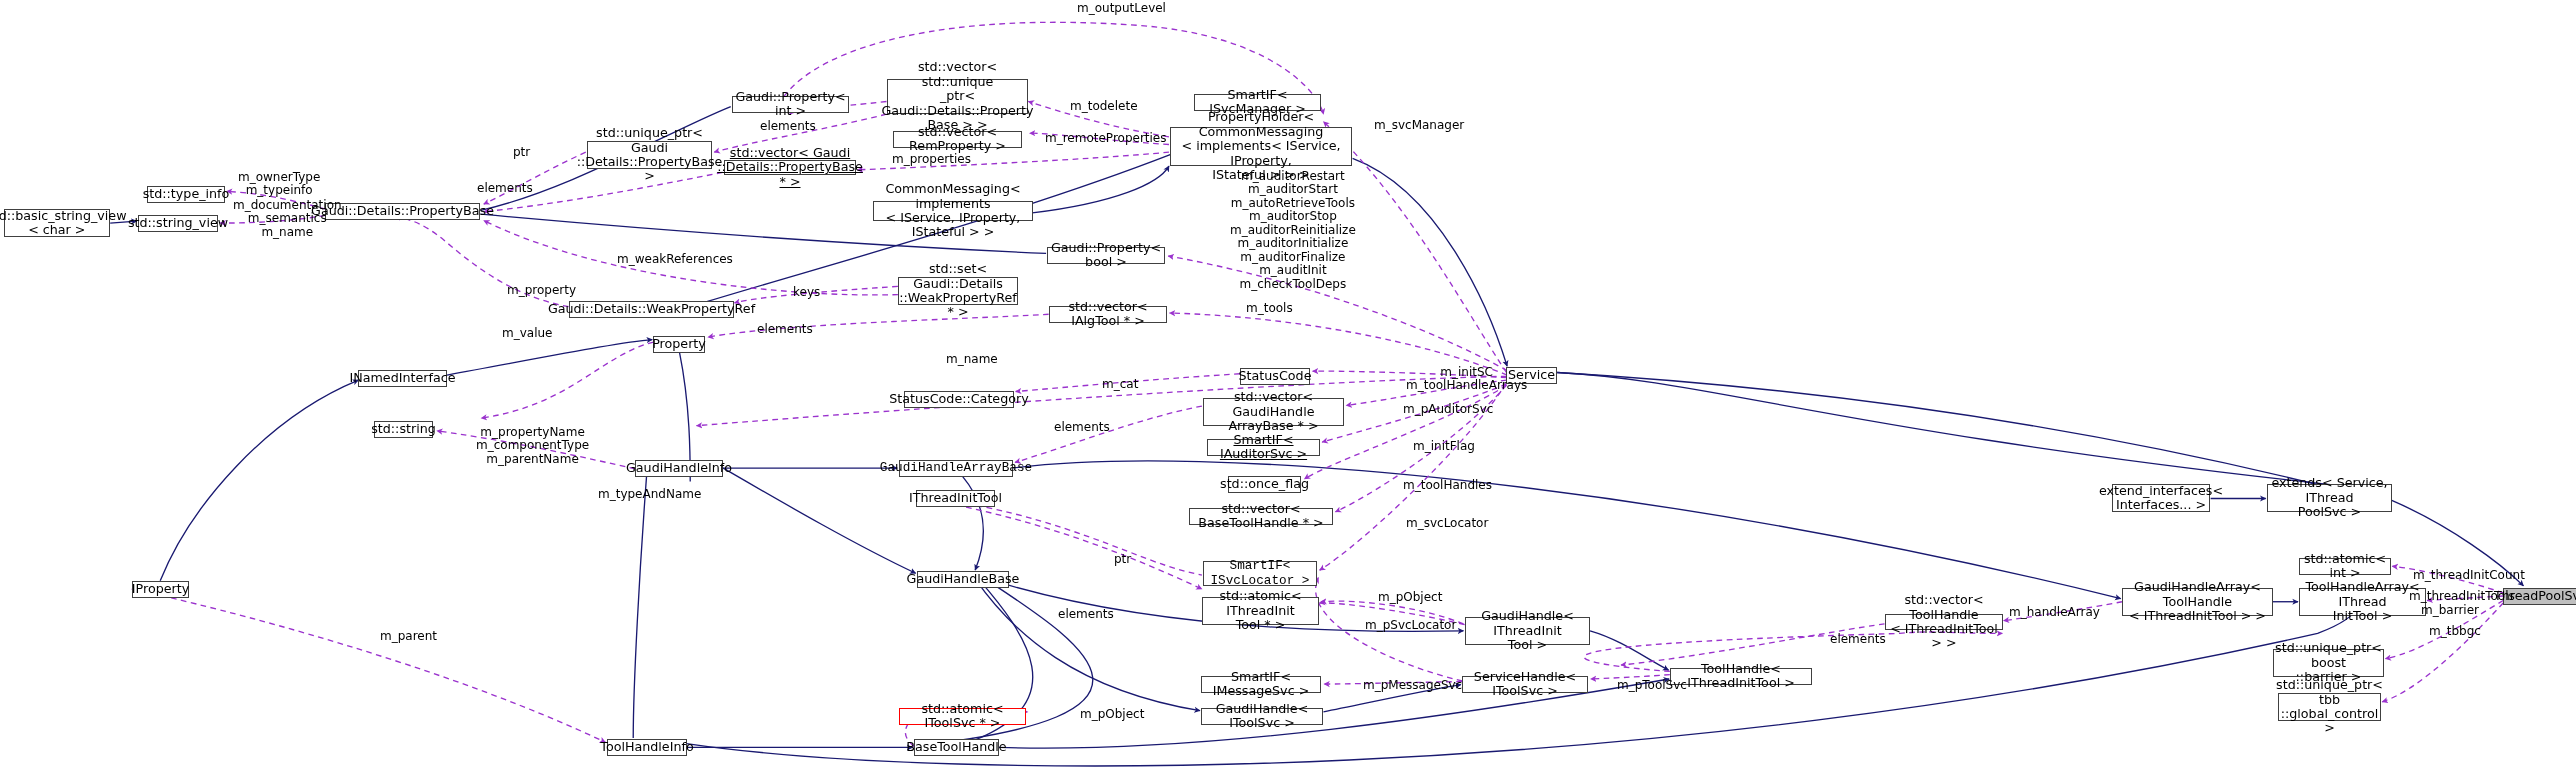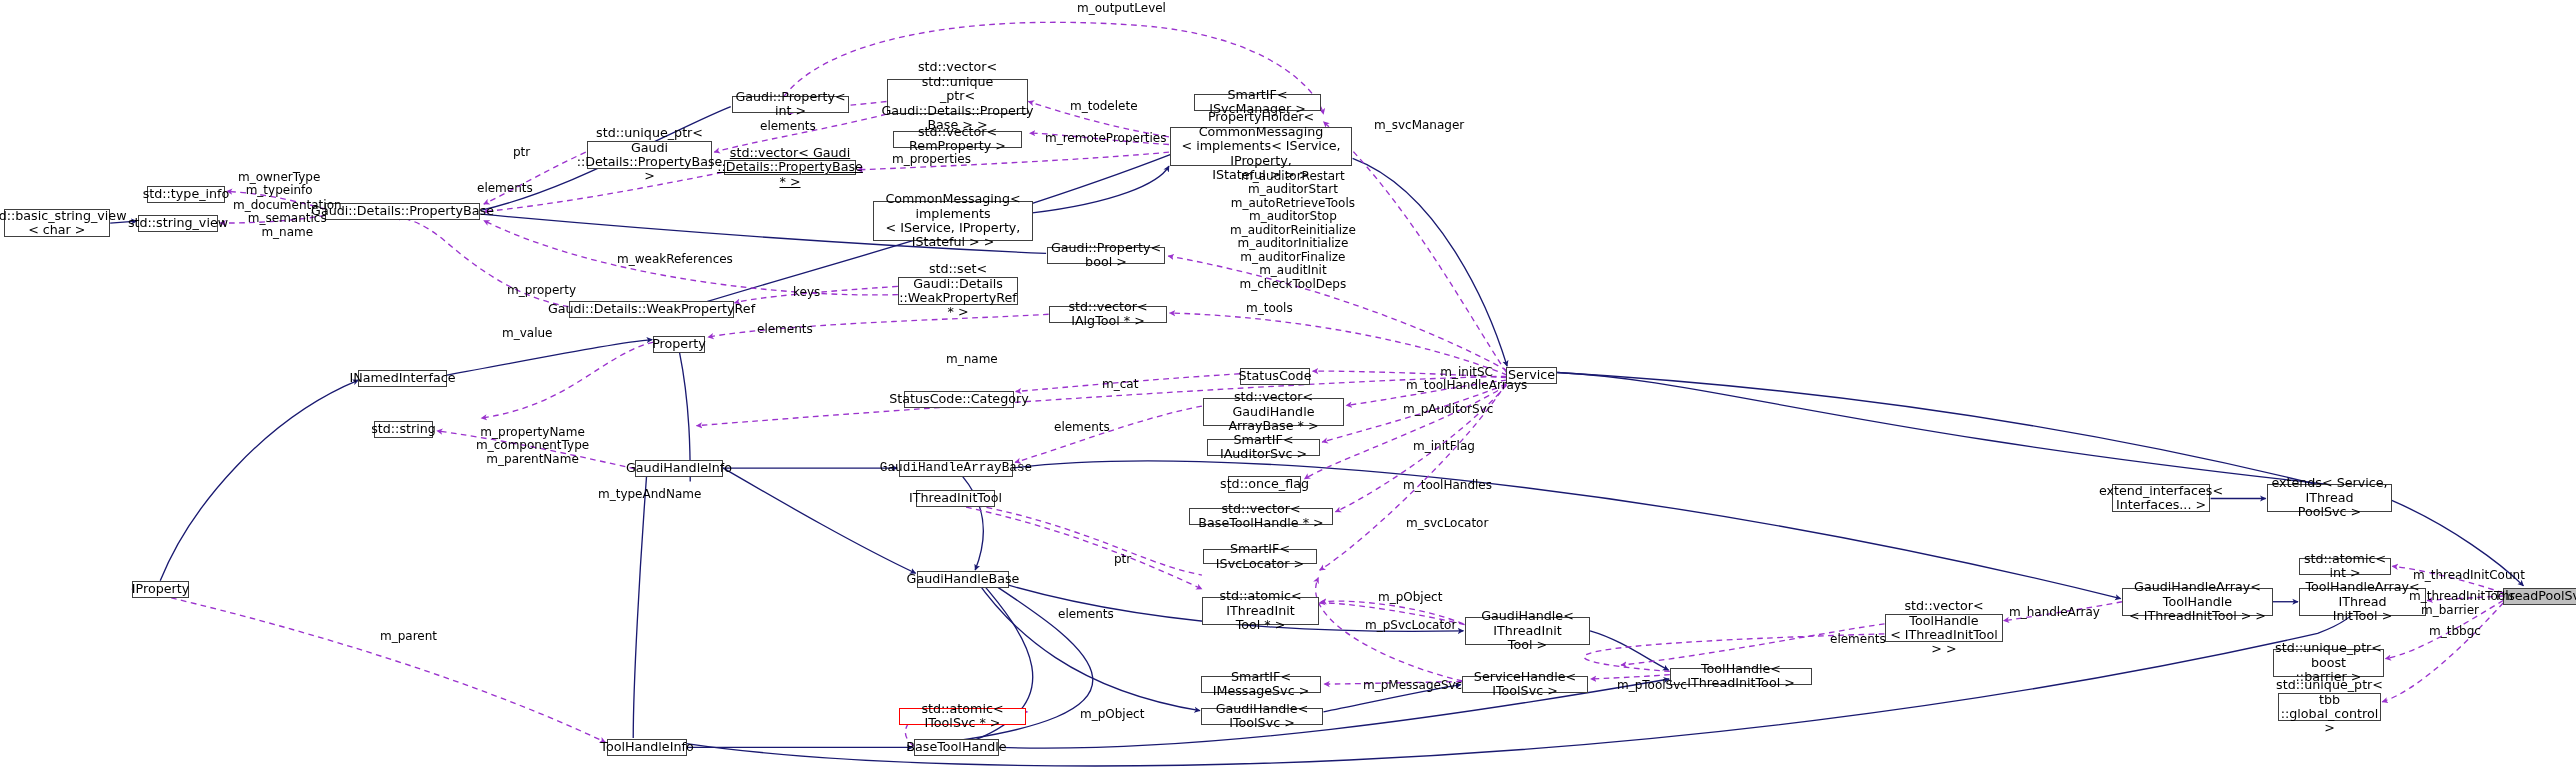--- a/index.html
+++ b/index.html
@@ -147,53 +147,53 @@
 ::Details::PropertyBase * &gt;</div>
       <div class="node" style="left: 732px; top: 96px; width: 117px; height: 16.5px;">Gaudi::Property&lt; int &gt;</div>
       <div class="node" style="left: 887px; top: 79px; width: 141px; height: 35px;">std::vector&lt; std::unique
 _ptr&lt; Gaudi::Details::Property
 Base &gt; &gt;</div>
       <div class="node" style="left: 893px; top: 131px; width: 129px; height: 16.5px;">std::vector&lt; RemProperty &gt;</div>
       <div class="node" style="left: 1194px; top: 94px; width: 127px; height: 16.5px;">SmartIF&lt; ISvcManager &gt;</div>
       <div class="node" style="left: 1170px; top: 127px; width: 182px; height: 39px;">PropertyHolder&lt; CommonMessaging
 &lt; implements&lt; IService, IProperty,
 IStateful &gt; &gt; &gt;</div>
-      <div class="node" style="left: 873px; top: 201px; width: 160px; height: 40px;">CommonMessaging&lt; implements
+      <div class="node" style="left: 873px; top: 201px; width: 160px; height: 20px;">CommonMessaging&lt; implements
 &lt; IService, IProperty, IStateful &gt; &gt;</div>
       <div class="node" style="left: 1047px; top: 247px; width: 118px; height: 16.5px;">Gaudi::Property&lt; bool &gt;</div>
       <div class="node" style="left: 898px; top: 277px; width: 120px; height: 28px;">std::set&lt; Gaudi::Details
 ::WeakPropertyRef * &gt;</div>
       <div class="node" style="left: 1049px; top: 306px; width: 118px; height: 16.5px;">std::vector&lt; IAlgTool * &gt;</div>
       <div class="node" style="left: 569px; top: 301px; width: 165px; height: 16.5px;">Gaudi::Details::WeakPropertyRef</div>
       <div class="node" style="left: 653px; top: 336px; width: 52px; height: 16.5px;">Property</div>
       <div class="node" style="left: 358px; top: 370px; width: 89px; height: 16.5px;">INamedInterface</div>
       <div class="node" style="left: 374px; top: 421px; width: 59px; height: 16.5px;">std::string</div>
       <div class="node" style="left: 1240px; top: 368px; width: 70px; height: 16.5px;">StatusCode</div>
       <div class="node" style="left: 904px; top: 391px; width: 110px; height: 16.5px;">StatusCode::Category</div>
       <div class="node" style="left: 1203px; top: 398px; width: 141px; height: 28px;">std::vector&lt; GaudiHandle
 ArrayBase * &gt;</div>
-      <div class="node" style="left: 1207px; top: 439px; width: 113px; height: 16.5px;">SmartIF&lt; IAuditorSvc &gt;</div>
+      <div class="node" style="left: 1207px; top: 439px; width: 113px; height: 16.5px; text-decoration: underline;">SmartIF&lt; IAuditorSvc &gt;</div>
       <div class="node" style="left: 1506px; top: 367px; width: 51px; height: 16.5px;">Service</div>
       <div class="node" style="left: 635px; top: 460px; width: 88px; height: 16.5px;">GaudiHandleInfo</div>
       <div class="node" style="left: 899px; top: 460px; width: 114px; height: 16.5px; font-family: Liberation Mono, monospace;">GaudiHandleArrayBase</div>
       <div class="node" style="left: 1228px; top: 476px; width: 73px; height: 16.5px;">std::once_flag</div>
       <div class="node" style="left: 916px; top: 490px; width: 79px; height: 16.5px;">IThreadInitTool</div>
       <div class="node" style="left: 1189px; top: 508px; width: 144px; height: 16.5px;">std::vector&lt; BaseToolHandle * &gt;</div>
       <div class="node" style="left: 2112px; top: 484px; width: 98px; height: 28px;">extend_interfaces&lt;
 Interfaces... &gt;</div>
       <div class="node" style="left: 2267px; top: 484px; width: 125px; height: 28px;">extends&lt; Service, IThread
 PoolSvc &gt;</div>
       <div class="node" style="left: 132px; top: 581px; width: 57px; height: 16.5px;">IProperty</div>
       <div class="node" style="left: 917px; top: 571px; width: 92px; height: 16.5px;">GaudiHandleBase</div>
-      <div class="node" style="left: 1203px; top: 549px; width: 114px; height: 15px;">SmartIF&lt; ISvcLocator &gt;</div>
+      <div class="node" style="left: 1203px; top: 561px; width: 114px; height: 25px; font-family: Liberation Mono, monospace;">SmartIF&lt; ISvcLocator &gt;</div>
       <div class="node" style="left: 1202px; top: 597px; width: 117px; height: 28px;">std::atomic&lt; IThreadInit
 Tool * &gt;</div>
       <div class="node" style="left: 1465px; top: 617px; width: 125px; height: 28px;">GaudiHandle&lt; IThreadInit
 Tool &gt;</div>
-      <div class="node" style="left: 1885px; top: 614px; width: 118px; height: 28px;">std::vector&lt; ToolHandle
+      <div class="node" style="left: 1885px; top: 614px; width: 118px; height: 16px;">std::vector&lt; ToolHandle
 &lt; IThreadInitTool &gt; &gt;</div>
       <div class="node" style="left: 2122px; top: 588px; width: 151px; height: 28px;">GaudiHandleArray&lt; ToolHandle
 &lt; IThreadInitTool &gt; &gt;</div>
       <div class="node" style="left: 2299px; top: 588px; width: 127px; height: 28px;">ToolHandleArray&lt; IThread
 InitTool &gt;</div>
       <div class="node" style="left: 2299px; top: 558px; width: 92px; height: 16.5px;">std::atomic&lt; int &gt;</div>
       <div class="node hl" style="left: 2503px; top: 588px; width: 75px; height: 16.5px;">ThreadPoolSvc</div>
       <div class="node" style="left: 2273px; top: 649px; width: 111px; height: 28px;">std::unique_ptr&lt; boost
 ::barrier &gt;</div>
       <div class="node" style="left: 2278px; top: 693px; width: 103px; height: 28px;">std::unique_ptr&lt; tbb

